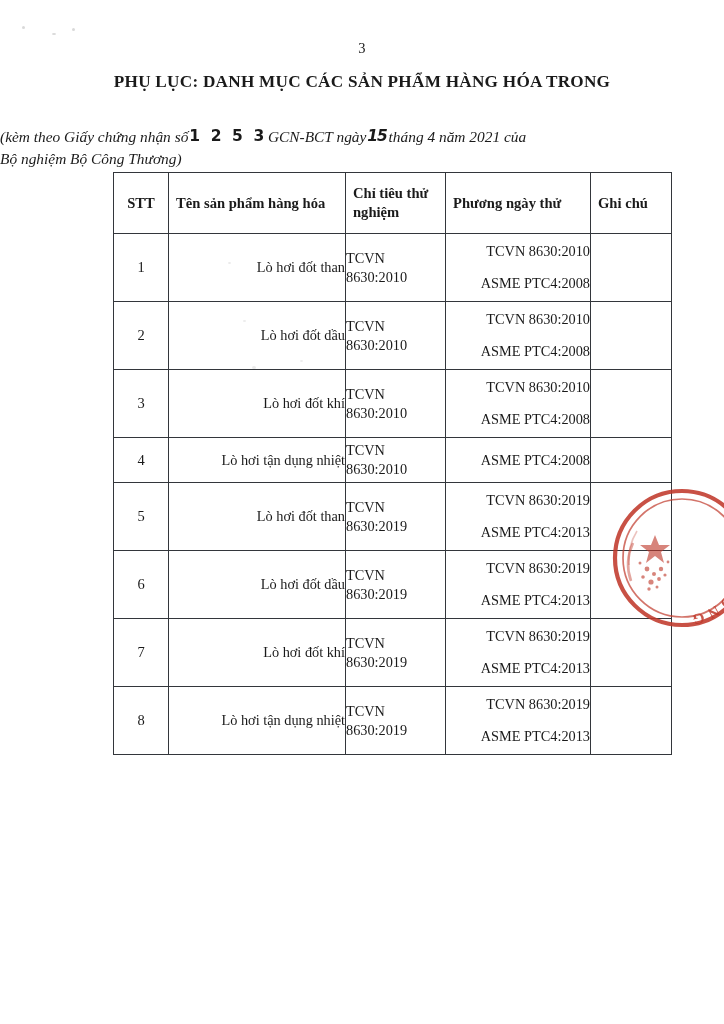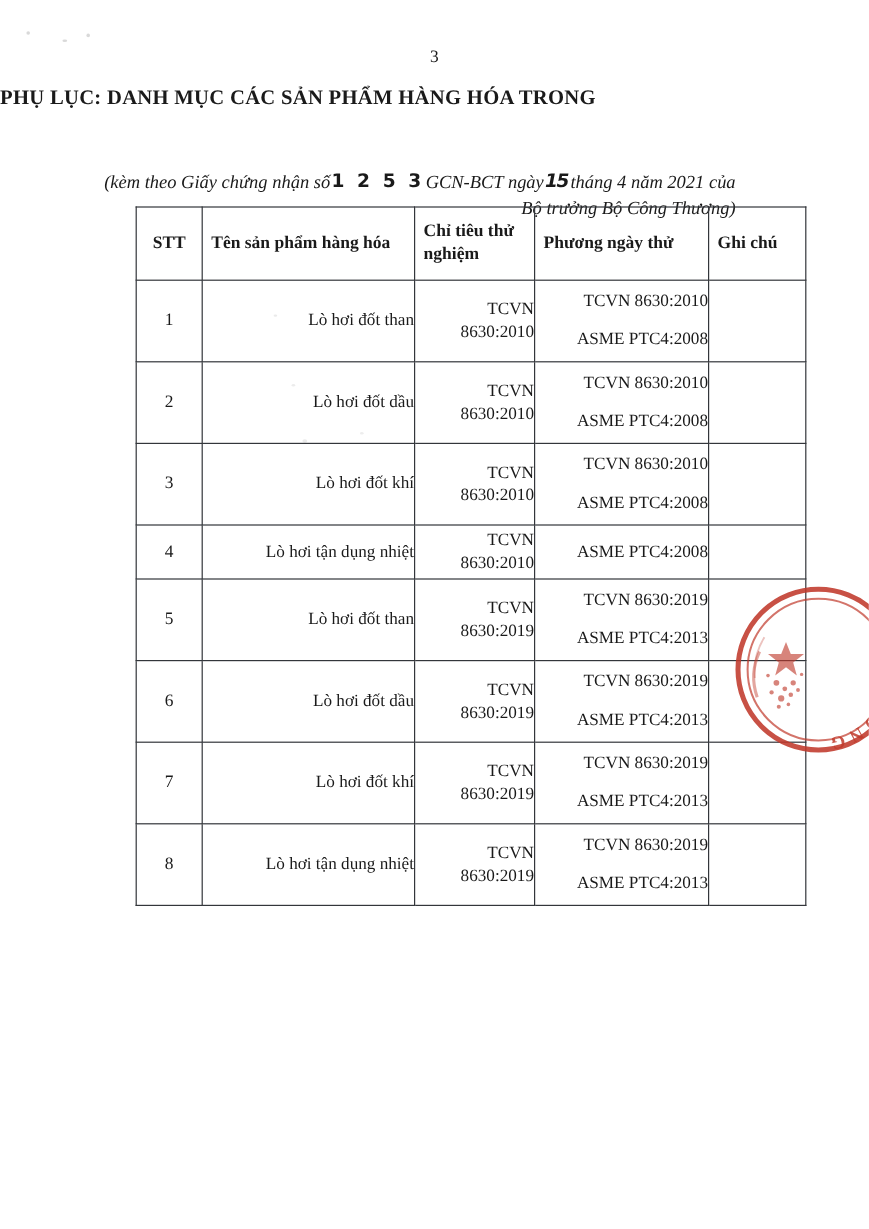--- a/index.html
+++ b/index.html
@@ -35,37 +35,37 @@
     font-size: 14.5px;
     letter-spacing: .2px;
   }
 
   
   .title-block {
     position: absolute;
     top: 70px;
     left: 0;
     width: 724px;
-    text-align: left;
+    text-align: center;
   }
   .title-line {
     font-weight: bold;
     font-size: 17.2px;
     letter-spacing: .25px;
     line-height: 23px;
     white-space: nowrap;
   }
 
   
   .subtitle-block {
     position: absolute;
-    top: 142px;
+    top: 126px;
     left: 0;
     width: 613px;
-    text-align: right;
+    text-align: left;
   }
   .subtitle-line {
     font-style: italic;
     font-size: 15.4px;
     line-height: 21px;
     white-space: nowrap;
   }
   .hand {
     font-family: "DejaVu Sans", sans-serif;
     font-style: normal;
@@ -128,21 +128,21 @@
   td.cell-stt {
     text-align: center;
     font-size: 14.5px;
   }
   td.cell-name {
     text-align: right;
     font-size: 14.3px;
     padding-left: 11px;
   }
   td.cell-crit {
-    text-align: right;
+    text-align: left;
     font-size: 14.3px;
     line-height: 19px;
   }
   td.cell-meth {
     text-align: right;
     font-size: 14.3px;
     line-height: 19px;
     padding-left: 9px;
   }
   td.cell-note {
@@ -180,21 +180,21 @@
 <div class="page-number">3</div>
 
 <div class="title-block">
   <div class="title-line">PHỤ LỤC:  DANH MỤC CÁC SẢN PHẨM HÀNG HÓA TRONG</div>
 </div>
 
 <div class="subtitle-block">
   <div class="subtitle-line">
     <span>(kèm theo Giấy chứng nhận số</span><span class="hand">1 2 5 3</span><span>GCN-BCT ngày</span><span class="hand-day">15</span><span>tháng 4 năm 2021 của</span>
   </div>
-  <div class="subtitle-line">Bộ trưởng Bộ Công Thương)</div>
+  <div class="subtitle-line">Bộ nghiệm Bộ Công Thương)</div>
 </div>
 
 <div class="table-wrap">
   <table class="doc-table">
     <colgroup>
       <col class="c-stt">
         <col class="c-name">
         <col class="c-crit">
         <col class="c-meth">
         <col class="c-note">

